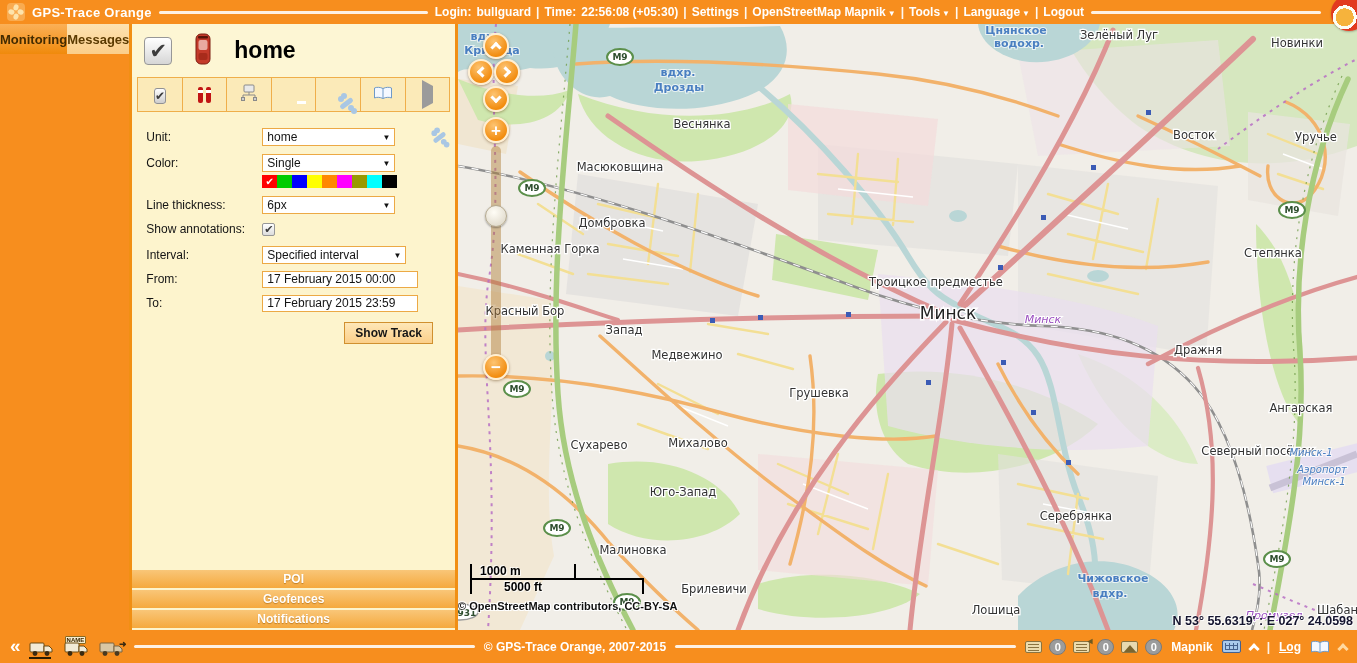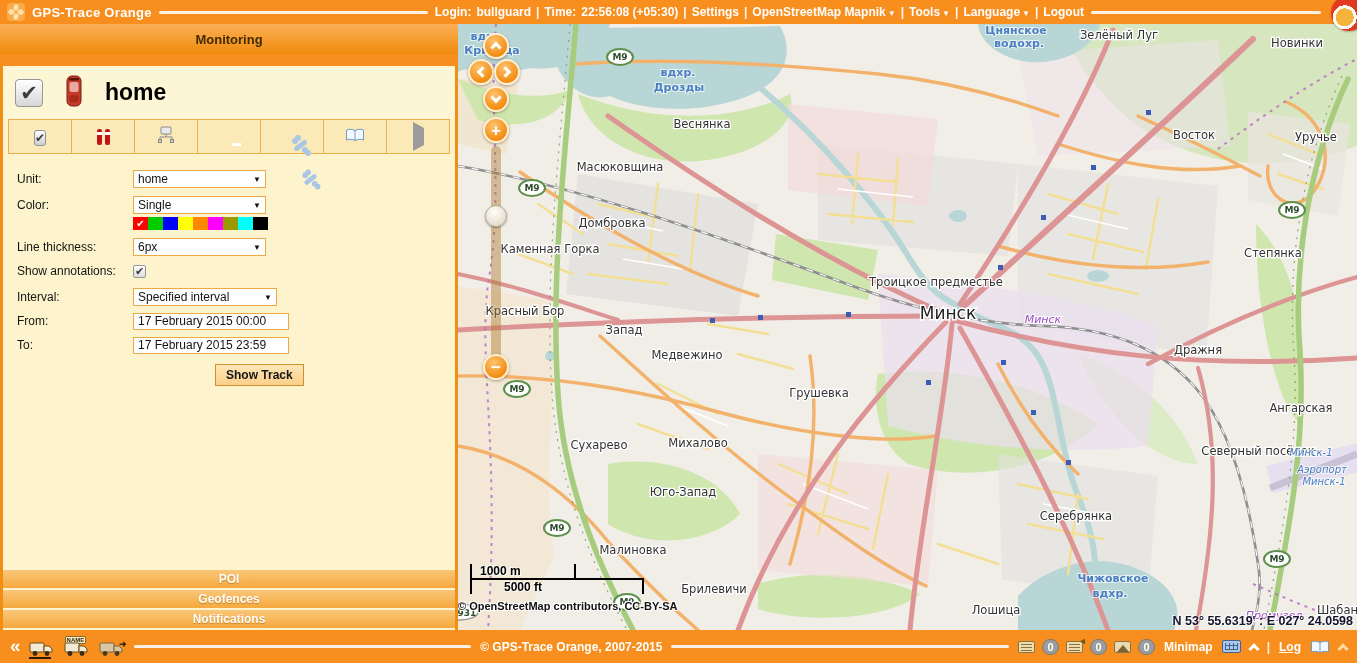--- a/index.html
+++ b/index.html
@@ -20,21 +20,21 @@
   #topnav { display:flex; align-items:center; gap:5px; flex:none; white-space:nowrap; }
   #topnav .sep { opacity:.95; }
   #topnav .mi { cursor:pointer; }
   #topnav .caret { font-size:8px; margin-left:2px; }
   .corner-logo { position:absolute; right:-10px; top:-5px; width:36px; height:36px; border-radius:50%;
        background:radial-gradient(circle at 38% 62%, #f6b33c 0 9px, #fdfdf6 9px 12px, #e23a20 12px);
        z-index:50; box-shadow:0 1px 2px rgba(0,0,0,.25); }
 
   
   #sidebar { position:absolute; top:24px; left:0; width:458px; height:606px; z-index:30;
-             display:flex; flex-direction:column; background:#f78e1e;gap:12px; }
+             display:flex; flex-direction:row; background:#f78e1e; }
   .tabs { display:flex; height:30px; flex:none; }
   .tab { flex:1; display:flex; align-items:center; justify-content:center; font-weight:bold;
          font-size:13px; color:#5b3a00; cursor:pointer; }
   .tab.active { background:linear-gradient(#fbb057,#f08a0c); color:#432b00; }
   .tab.inactive { background:linear-gradient(#fde2b2,#fbce8a); }
   .panel { flex:1; display:flex; flex-direction:column; background:#fdf4cd;
            border-left:3px solid #f18f14; border-right:3px solid #f18f14; overflow:hidden; }
   .section-header { height:20px; flex:none; background:linear-gradient(#fcc66f,#f59d22);
         border-top:1px solid #fddfa8; border-bottom:1px solid #e8952d; color:#4c3312;
         font-weight:bold; font-size:12px; display:flex; align-items:center; justify-content:center; }
@@ -199,20 +199,23 @@
         <span class="mi">Logout</span>
       </nav>
     <span class="hline tail"></span>
   </header>
   <div class="corner-logo"></div>
 
   <aside id="sidebar">
     <div class="tabs">
       <div class="tab active">
         <span>Monitoring</span>
+      </div>
+      <div class="tab inactive">
+        <span>Messages</span>
       </div>
     </div>
     <div class="panel">
 
 
       <div class="unit-row">
         <div class="big-checkbox">
           <span>✔</span>
         </div>
         <span>
@@ -571,21 +574,21 @@
     <span>© GPS-Trace Orange, 2007-2015</span>
     <span class="hline grow"></span>
     <span id="counters" style="display:flex; align-items:center; gap:7px;">
         <span class="note-ic"></span>
         <span class="badge">0</span>
         <span class="note-ic arrowed"></span>
         <span class="badge">0</span>
         <span class="media-ic"></span>
         <span class="badge">0</span>
       </span>
-    <span>Minimap</span>
+    <span>Mapnik</span>
     <span class="grid-ic"></span>
     <span class="chev-up"></span>
     <span class="vdiv">|</span>
     <span class="loglink">Log</span>
     <span class="book-ic">
       <svg width="20" height="14" viewBox="0 0 20 14">
         <path d="M10 2.5 C7 1 3.5 1 1.5 2 L1.5 12 C3.5 11 7 11 10 12.5 C13 11 16.5 11 18.5 12 L18.5 2 C16.5 1 13 1 10 2.5 Z" fill="#f4f8ff" stroke="#6f9ac8"></path>
         <path d="M10 2.5 L10 12.5" stroke="#6f9ac8"></path>
       </svg>
     </span>

